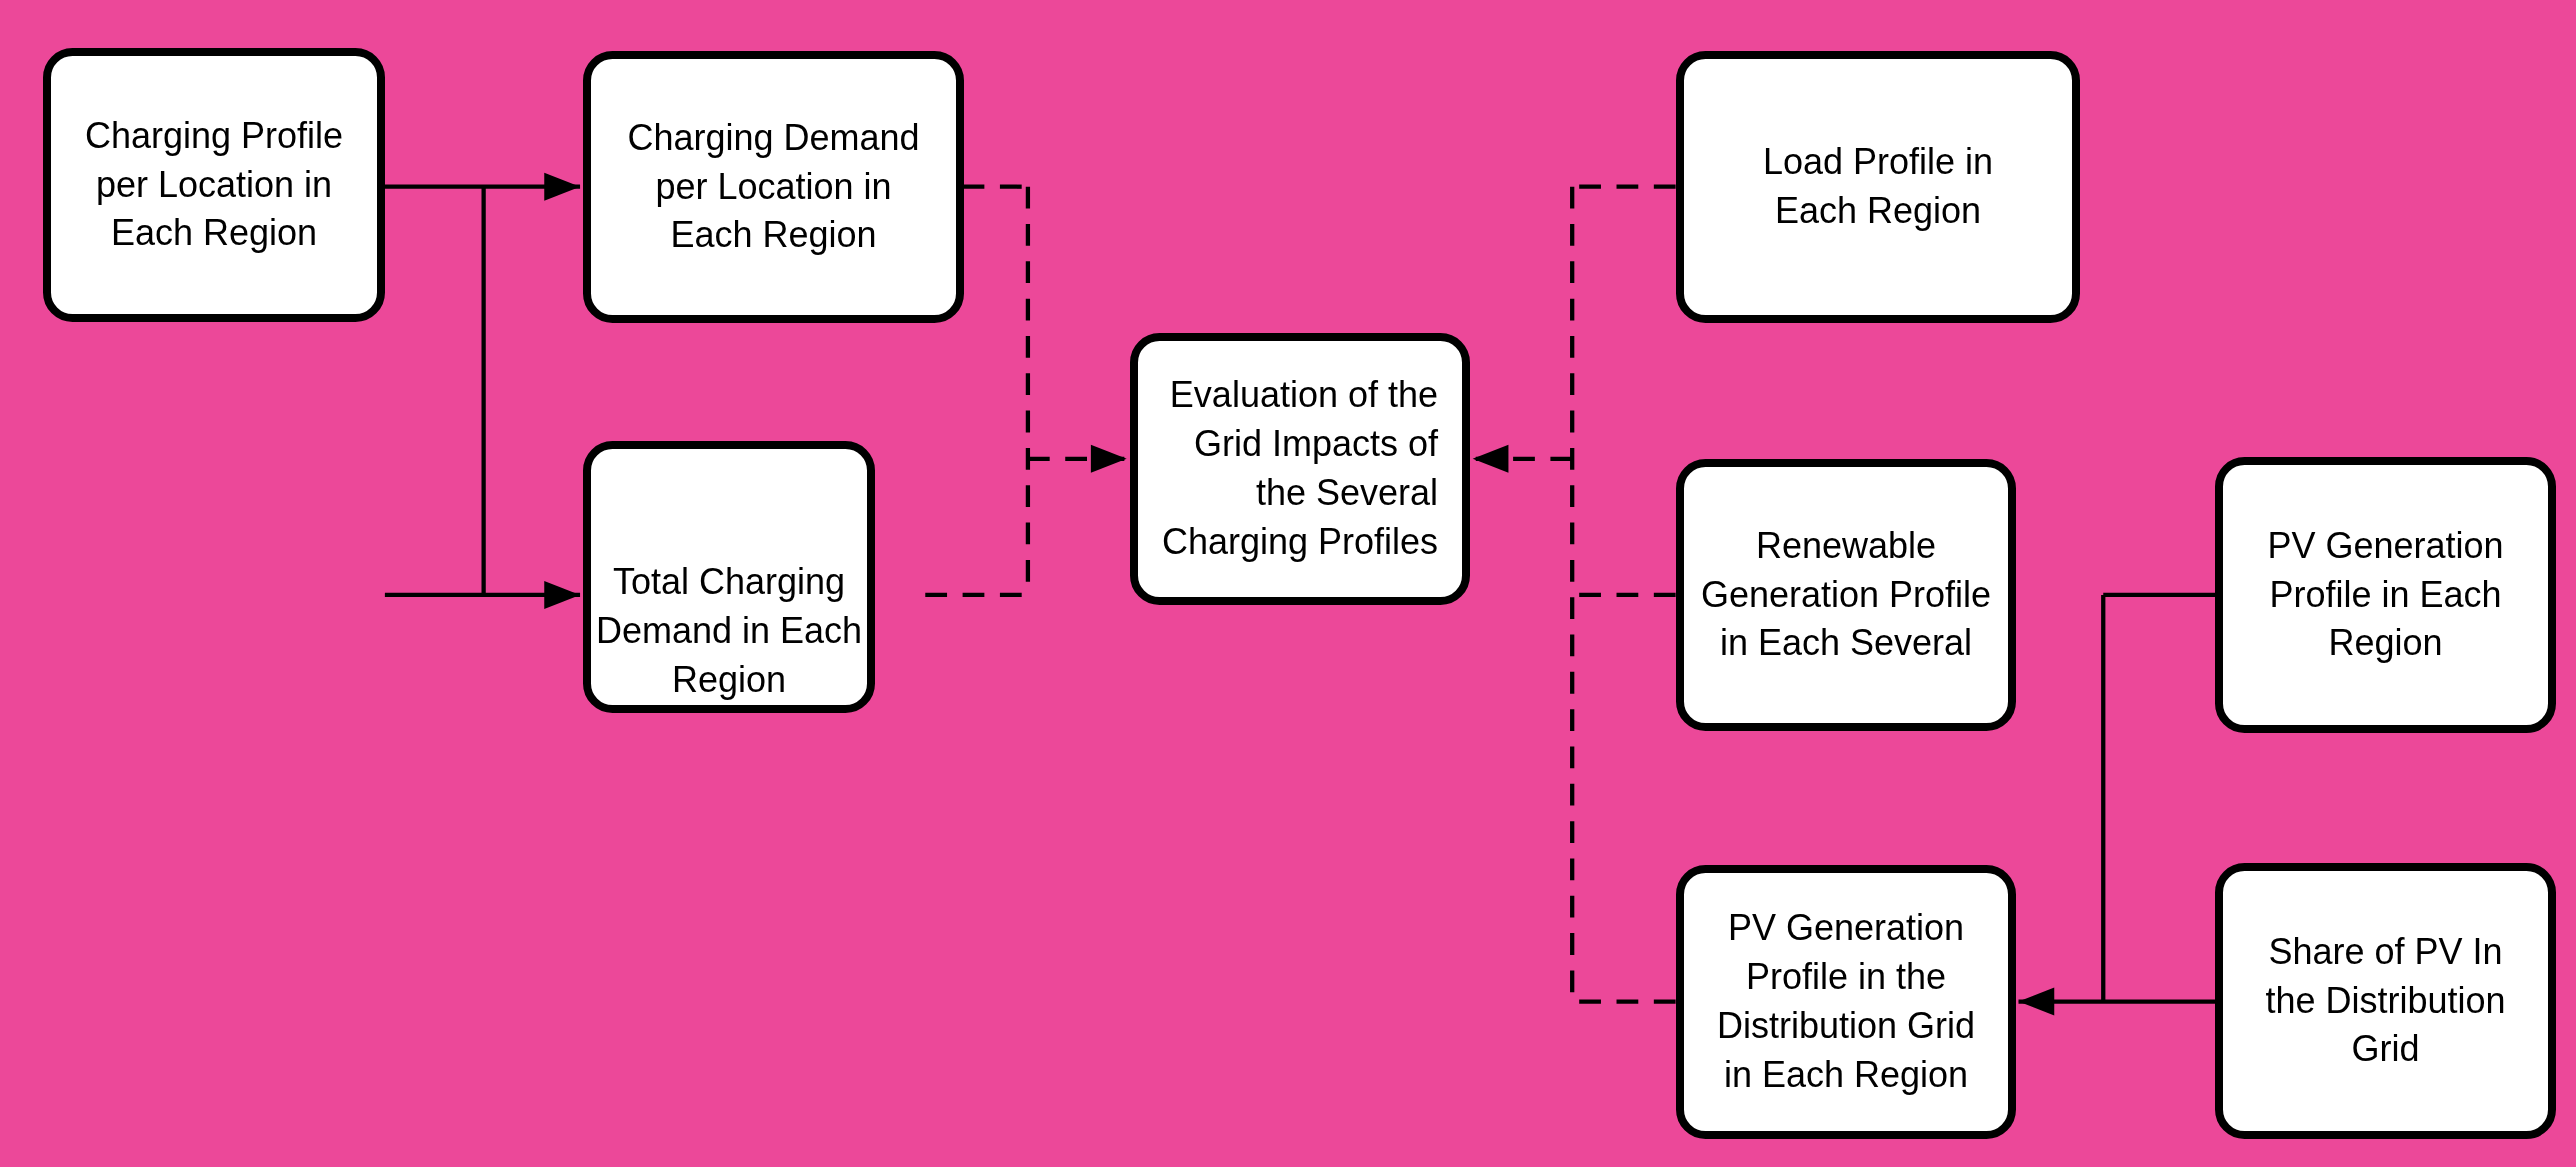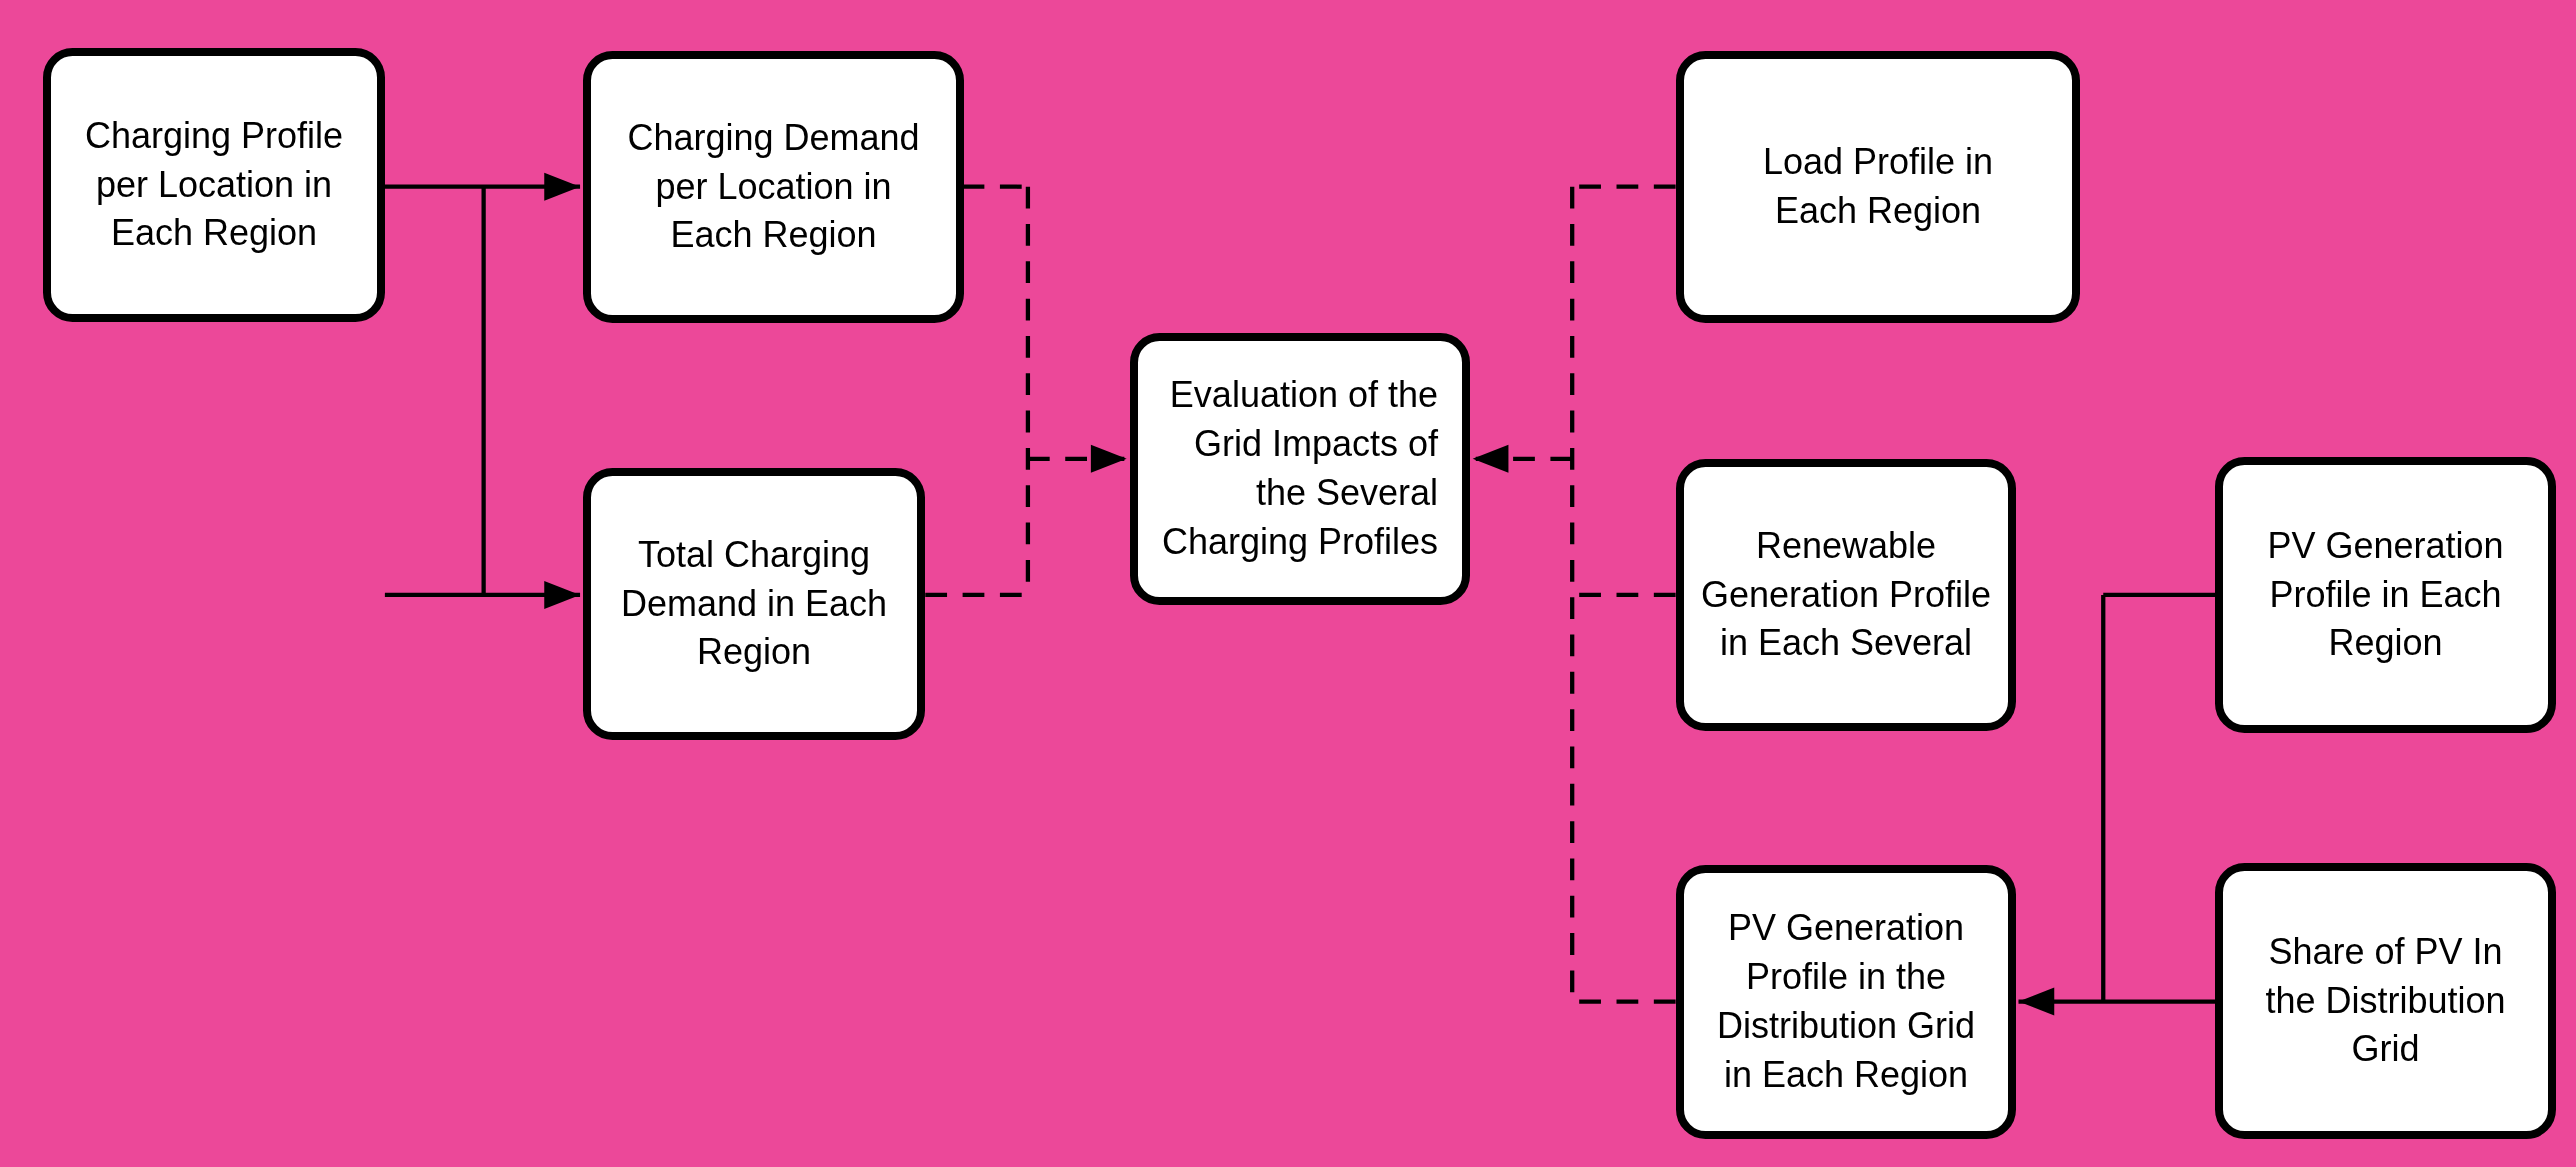--- a/index.html
+++ b/index.html
@@ -46,21 +46,21 @@
     white-space: pre-line;
     font-size: 36px;
     line-height: 1.36;
     color: #000000;
     padding: 0 3.1px;
   }
   
   .n-charging-profile        { left: 43px;   top: 48px;   width: 342px; height: 274px; }
   .n-avg-ev-consumption      { left: 43px;   top: 457px;  width: 342px; height: 274px; }
   .n-charging-demand-loc     { left: 583px;  top: 51px;   width: 381px; height: 272px; }
-  .n-total-charging-demand   { left: 583px;  top: 468px;  width: 342px; height: 272px; }
+  .n-total-charging-demand   { left: 583px;  top: 441px;  width: 292px; height: 272px; align-items: flex-end; }
   .n-evaluation              { left: 1130px; top: 333px;  width: 340px; height: 272px; text-align: right; }
   .n-load-profile            { left: 1676px; top: 51px;   width: 404px; height: 272px; }
   .n-renewable-profile       { left: 1676px; top: 459px;  width: 340px; height: 272px; }
   .n-pv-distribution-profile { left: 1676px; top: 865px; width: 340px; height: 274px; }
   .n-pv-region-profile       { left: 2215px; top: 457px;  width: 341px; height: 276px; }
   .n-pv-share                { left: 2215px; top: 863px; width: 341px; height: 276px; text-align: center; }
 </style>
 </head>
 <body>
 

